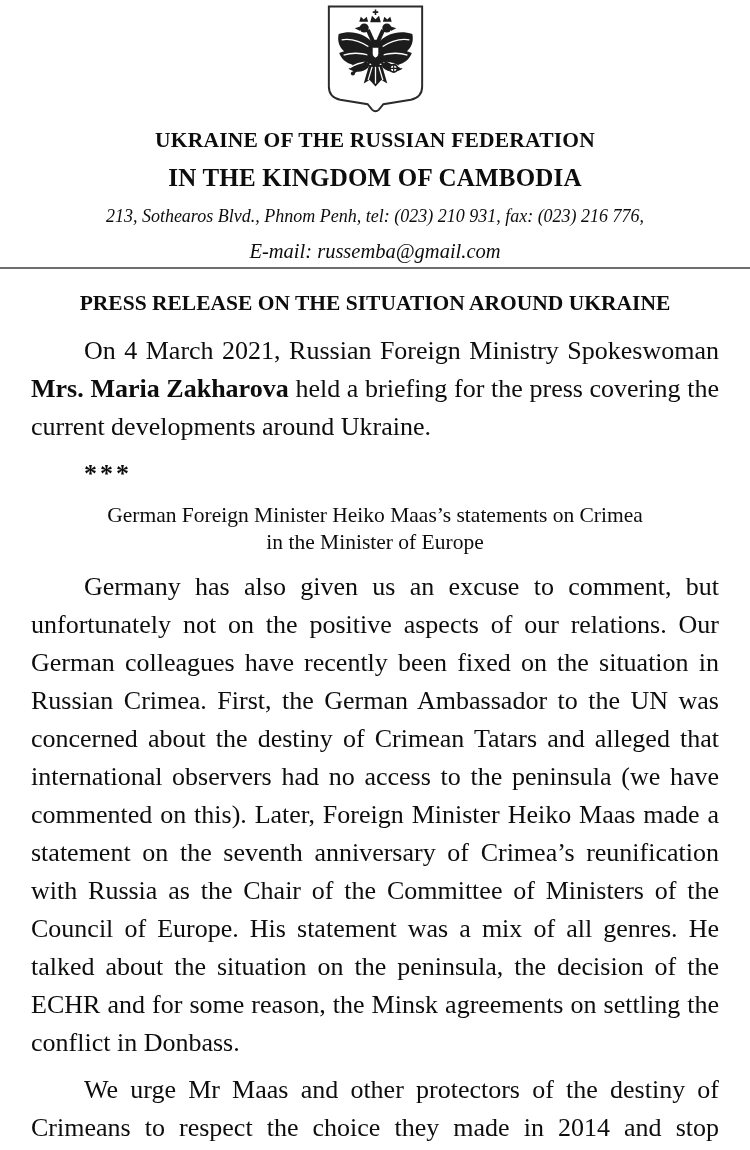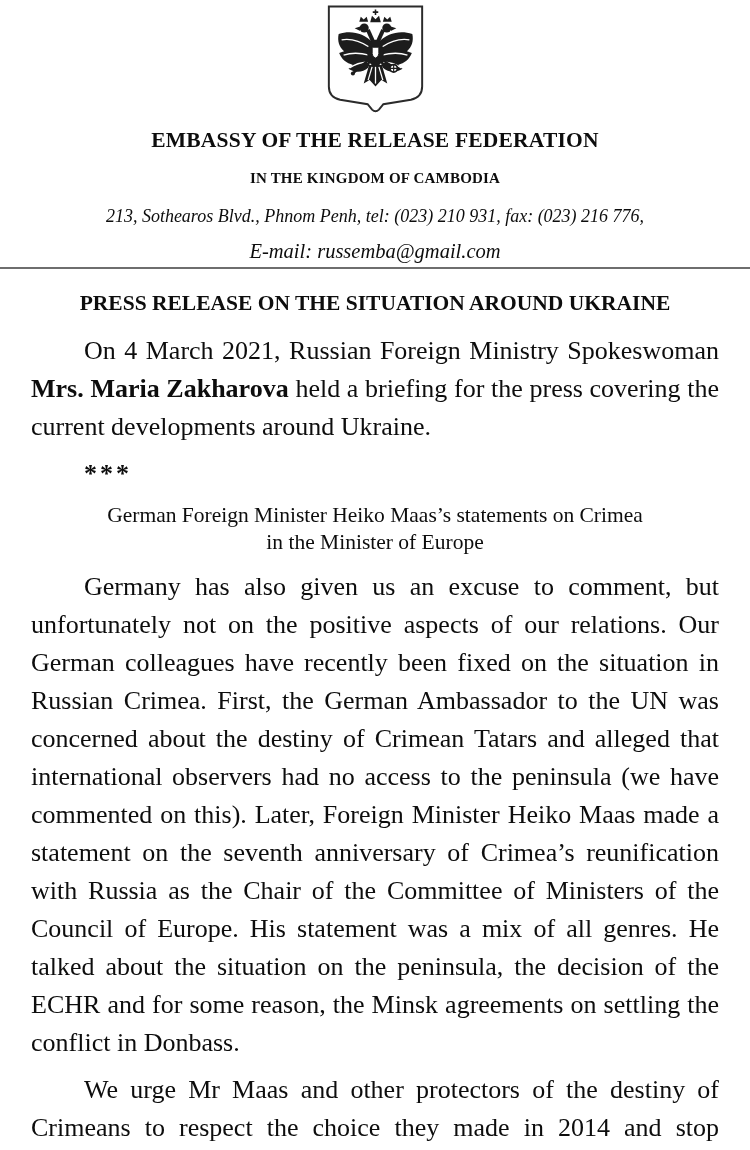--- a/index.html
+++ b/index.html
@@ -32,21 +32,21 @@
   }
   .org-line1 {
     margin-top: 13px;
     font-size: 21.5px;
     line-height: 26px;
     font-weight: bold;
     letter-spacing: 0.2px;
   }
   .org-line2 {
     margin-top: 12px;
-    font-size: 15px;
+    font-size: 25px;
     line-height: 26px;
     font-weight: bold;
     letter-spacing: 0.2px;
   }
   .address-line {
     margin-top: 12px;
     font-size: 18px;
     line-height: 26px;
     font-style: italic;
   }
@@ -158,21 +158,21 @@
 
         <path d="M43.5,53.5 L27,67.5" stroke="#1c1c1c" stroke-width="2.4" fill="none"></path>
         <circle cx="27" cy="67.8" r="2.1"></circle>
 
         <path d="M56.5,53.5 L65.5,59.5" stroke="#1c1c1c" stroke-width="2.4" fill="none"></path>
         <circle cx="68.5" cy="62.5" r="3.8" fill="#ffffff" stroke="#1c1c1c" stroke-width="1.8"></circle>
         <path d="M68.5,58.7 v7.6 M64.7,62.5 h7.6" stroke="#1c1c1c" stroke-width="1.2" fill="none"></path>
       </g>
     </svg>
 
-    <div class="org-line1">EMBASSY OF THE RELEASE FEDERATION</div>
+    <div class="org-line1">UKRAINE OF THE RUSSIAN FEDERATION</div>
     <div class="org-line2">IN THE KINGDOM OF CAMBODIA</div>
     <div class="address-line">213, Sothearos Blvd., Phnom Penh, tel: (023) 210 931, fax: (023) 216 776,</div>
     <div class="email-line">E-mail: russemba@gmail.com</div>
   </div>
 
   <hr class="head-rule">
 
   <div class="content">
 
     <h1 class="doc-title">PRESS RELEASE ON THE SITUATION AROUND UKRAINE</h1>

